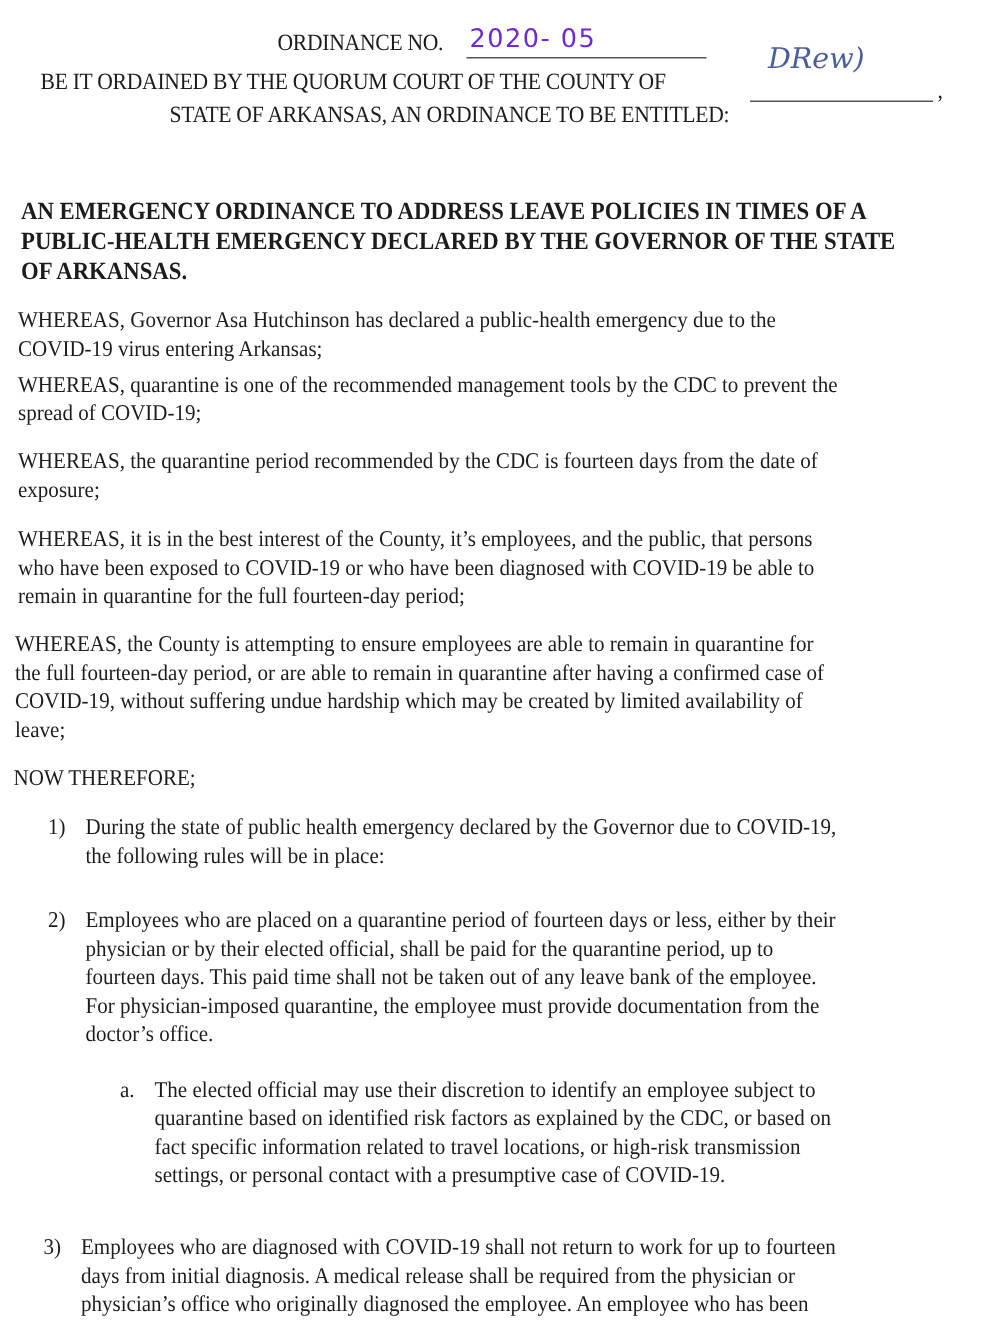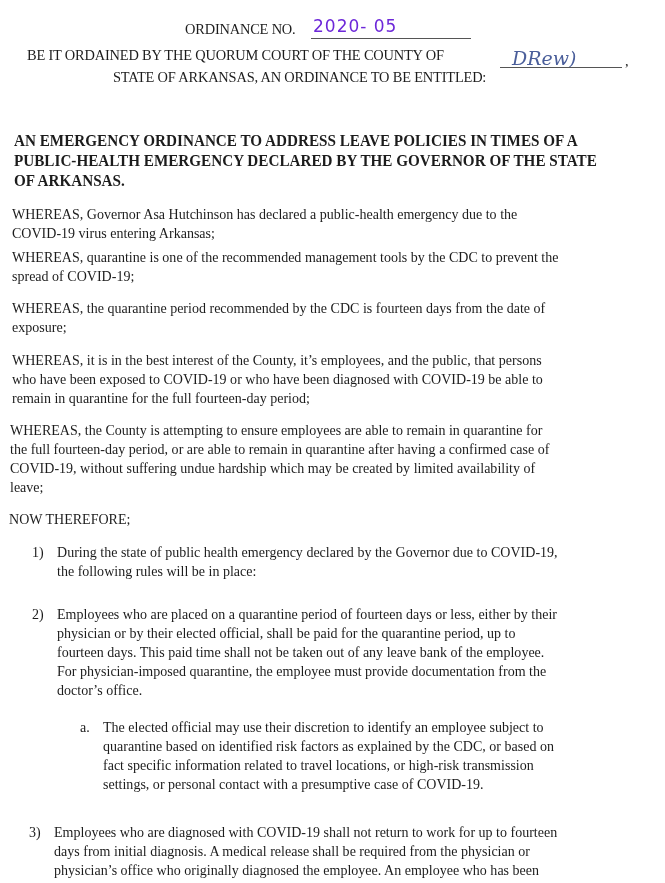--- a/index.html
+++ b/index.html
@@ -23,21 +23,21 @@
 </head>
 <body>
 
 <div class="page">
 
   <div class="abs hdr" style="left:185px; top:20px;">ORDINANCE NO.</div>
   <div class="abs hand" style="left:313px; top:16px;">2020- 05</div>
   <div class="uline" style="left:311px; top:38px; width:160px;"></div>
 
   <div class="abs hdr" style="left:27px; top:46px;">BE IT ORDAINED BY THE QUORUM COURT OF THE COUNTY OF</div>
-  <div class="abs hand2" style="left:512px; top:47px;">DRew)</div>
+  <div class="abs hand2" style="left:512px; top:28px;">DRew)</div>
   <div class="uline" style="left:500px; top:67px; width:122px;"></div>
   <div class="abs hdr" style="left:625px; top:52px;">,</div>
 
   <div class="abs hdr" style="left:113px; top:68px;">STATE OF ARKANSAS, AN ORDINANCE TO BE ENTITLED:</div>
 
   <div class="abs title" style="left:14px; top:131px;">
     <span class="line">AN EMERGENCY ORDINANCE TO ADDRESS LEAVE POLICIES IN TIMES OF A</span>
     <span class="line">PUBLIC-HEALTH EMERGENCY DECLARED BY THE GOVERNOR OF THE STATE</span>
     <span class="line">OF ARKANSAS.</span>
   </div>

